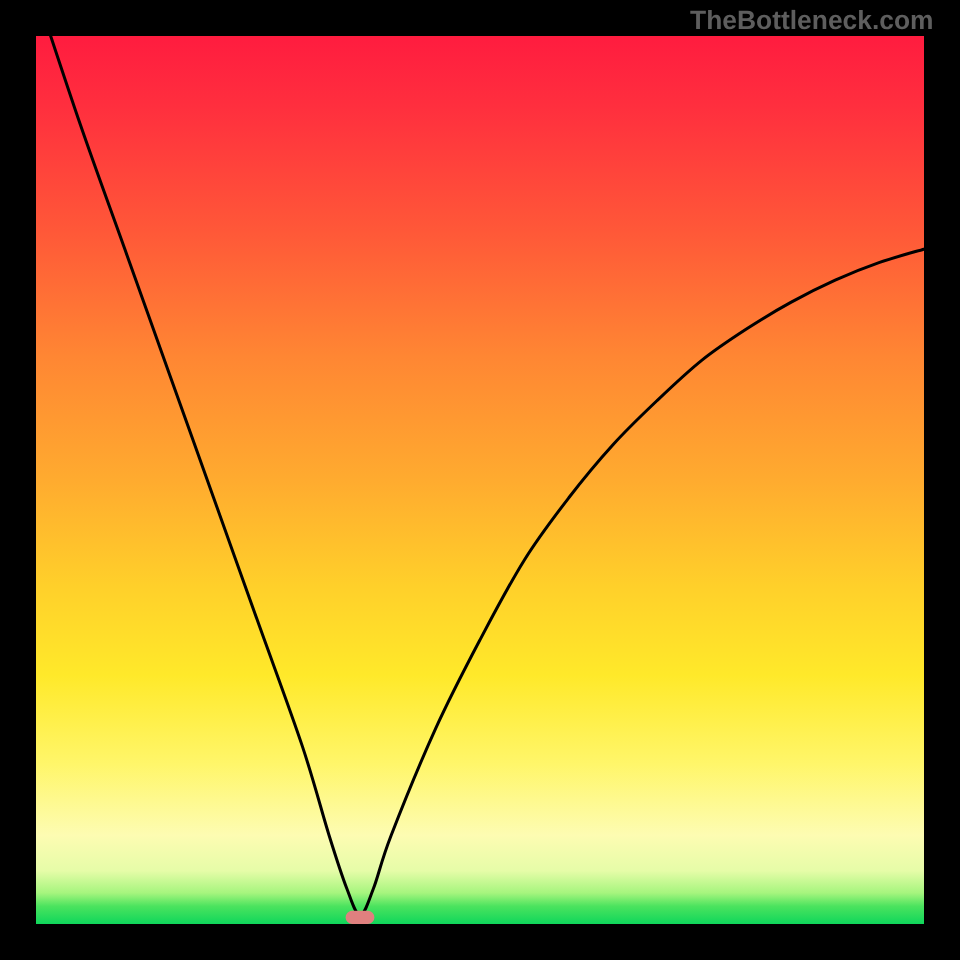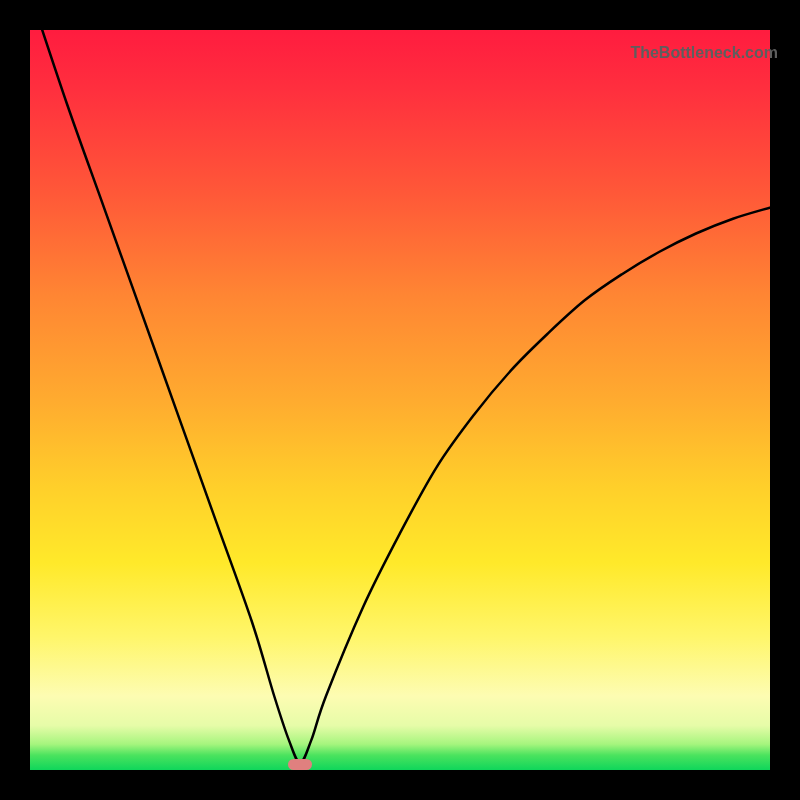--- a/index.html
+++ b/index.html
@@ -9,24 +9,23 @@
     background: #000000;
     position: relative;
     overflow: hidden;
     font-family: Arial, sans-serif;
   }
   .watermark {
     position: absolute;
     top: 4px;
     right: 22px;
     color: #5e5e5e;
-    font-size: 16px;
+    font-size: 22px;
     font-weight: bold;
     z-index: 10;
-    margin-top: 40px;
   }
   .chart-area {
     position: absolute;
     left: 30px;
     top: 30px;
     width: 740px;
     height: 740px;
     overflow: hidden;
   }
   .gradient-bg {

